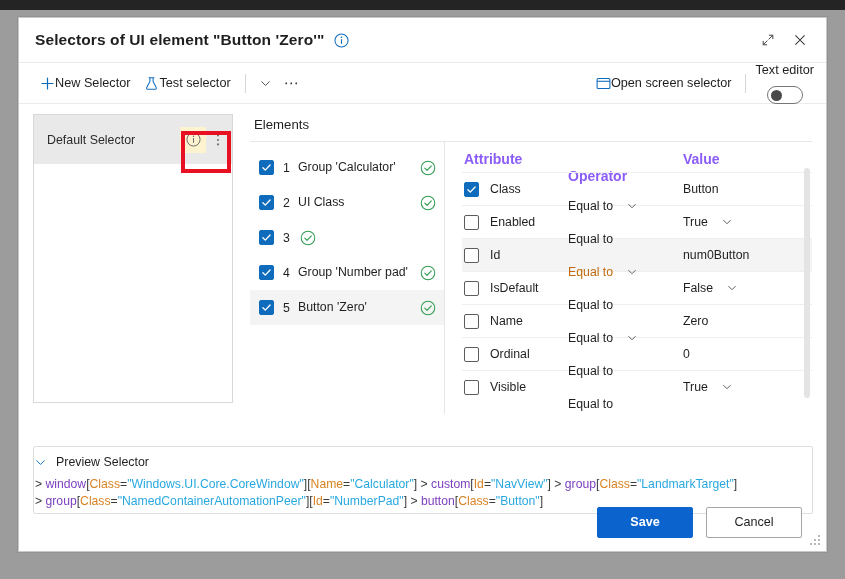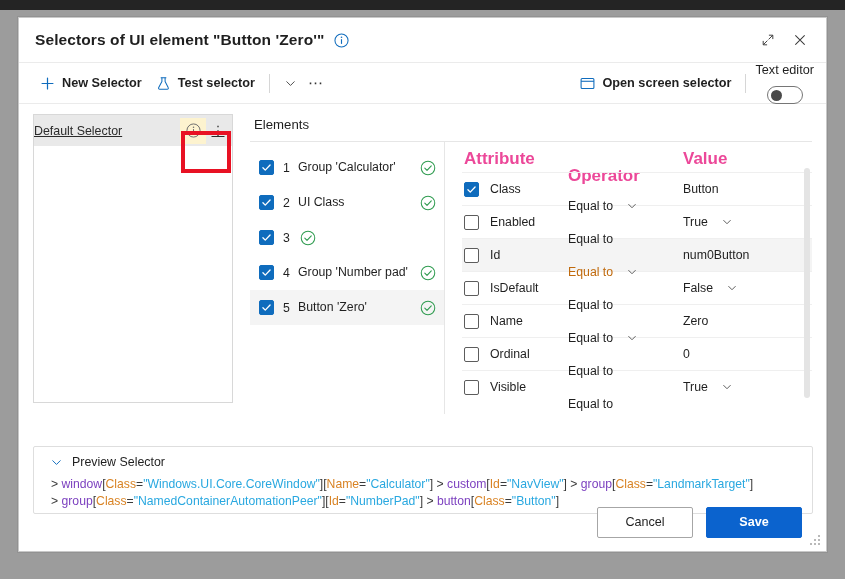--- a/index.html
+++ b/index.html
@@ -59,24 +59,23 @@
   #toolbar {
     position: relative;
     height: 41px;
     border-bottom: 1px solid #ebebeb;
     display: flex; align-items: center;
     padding: 0 12px 0 14px;
     font-size: 12.7px;
     color: #1f1f1f;
   }
   .tool {
-    display: flex; align-items: center; gap: 7px;
+    display: flex; align-items: center; 
     padding: 5px 7px; cursor: pointer; white-space: nowrap;
     border-radius: 2px;
-    font-weight: bold;
   }
   .tool .glyph { color: #0f6cbd; display: inline-flex; }
   .vsep {
     width: 1px; height: 19px; background: #d6d6d6; margin: 0 7px;
   }
   .chev {
     display: flex; align-items: center; justify-content: center;
     width: 26px; height: 26px; cursor: pointer; color: #444;
   }
   .dots {
@@ -108,28 +107,28 @@
   
   #selector-panel {
     width: 200px;
     border: 1px solid #d8d8d8;
     background: #ffffff;
     flex: 0 0 200px;
     height: 289px;
     overflow: hidden;
   }
   .sel-row {
-    height: 31px;
+    height: 49px;
     background: #e9e9e9;
     display: flex; align-items: center;
+    padding-left: 13px;
     font-size: 12.4px;
     color: #2b2b2b;
     cursor: pointer;
     position: relative;
-    text-decoration: underline;
   }
   .sel-row .sel-label { flex: 1; }
   .sel-info {
     width: 26px; height: 26px;
     display: flex; align-items: center; justify-content: center;
     background: #fdf3cf;
     color: #5a5a5a;
     cursor: pointer;
     margin-right: 2px;
   }
@@ -198,21 +197,21 @@
   
   #attr-wrap {
     flex: 1; min-width: 0;
     padding-left: 17px;
     padding-top: 4px;
     position: relative;
     display: flex; flex-direction: column;
   }
   .attr-head {
     display: flex; align-items: center;
-    font-size: 17px; font-weight: 600; color: #ec4899;
+    font-size: 14px; font-weight: 600; color: #8b5cf6;
     height: 26px;
     padding-left: 2px;
   }
   .c-attr { width: 104px; flex: 0 0 104px; }
   .c-op   { width: 115px; flex: 0 0 115px; margin-top: 33px; }
   .c-val  { flex: 1; }
   #attr-rows { flex: 1; position: relative; }
   .attr-row {
     display: flex; align-items: center;
     height: 33px;
@@ -238,21 +237,21 @@
   }
 
   
   #preview {
     position: absolute;
     left: 14px; top: 428px;
     width: 780px; height: 68px;
     border: 1px solid #dedede;
     border-radius: 2px;
     background: #ffffff;
-    padding: 8px 10px 0 16px;
+    padding: 8px 10px 0 0;
   }
   #preview-head {
     display: flex; align-items: center; gap: 9px;
     font-size: 12.4px; color: #1f1f1f;
     cursor: pointer;
     margin-bottom: 7px;
   }
   #preview-head .chevd { color: #0f6cbd; display: inline-flex; }
   #preview-code {
     font-family: "Liberation Sans", sans-serif;
@@ -625,22 +624,22 @@
       </span>
       <span>Preview Selector</span>
     </div>
     <div id="preview-code">
         <div><span class="t-gt">&gt; </span><span class="t-tag">window</span><span class="t-br">[</span><span class="t-key">Class</span><span class="t-eq">=</span><span class="t-val">"Windows.UI.Core.CoreWindow"</span><span class="t-br">][</span><span class="t-key">Name</span><span class="t-eq">=</span><span class="t-val">"Calculator"</span><span class="t-br">]</span><span class="t-gt"> &gt; </span><span class="t-tag">custom</span><span class="t-br">[</span><span class="t-key">Id</span><span class="t-eq">=</span><span class="t-val">"NavView"</span><span class="t-br">]</span><span class="t-gt"> &gt; </span><span class="t-tag">group</span><span class="t-br">[</span><span class="t-key">Class</span><span class="t-eq">=</span><span class="t-val">"LandmarkTarget"</span><span class="t-br">]</span></div>
         <div><span class="t-gt">&gt; </span><span class="t-tag">group</span><span class="t-br">[</span><span class="t-key">Class</span><span class="t-eq">=</span><span class="t-val">"NamedContainerAutomationPeer"</span><span class="t-br">][</span><span class="t-key">Id</span><span class="t-eq">=</span><span class="t-val">"NumberPad"</span><span class="t-br">]</span><span class="t-gt"> &gt; </span><span class="t-tag">button</span><span class="t-br">[</span><span class="t-key">Class</span><span class="t-eq">=</span><span class="t-val">"Button"</span><span class="t-br">]</span></div>
       </div>
   </div>
 
   <div id="footer">
+    <div class="btn primary" style="background: rgb(11, 99, 206); border-color: rgb(11, 99, 206);">Save</div>
     <div class="btn secondary">Cancel</div>
-    <div class="btn primary" style="background: rgb(11, 99, 206); border-color: rgb(11, 99, 206);">Save</div>
   </div>
 
   <div id="grip">
       <i style="left: 8px; top: 0px;"></i>
       <i style="left: 4px; top: 4px;"></i>
       <i style="left: 8px; top: 4px;"></i>
       <i style="left: 0px; top: 8px;"></i>
       <i style="left: 4px; top: 8px;"></i>
       <i style="left: 8px; top: 8px;"></i>
     </div>

